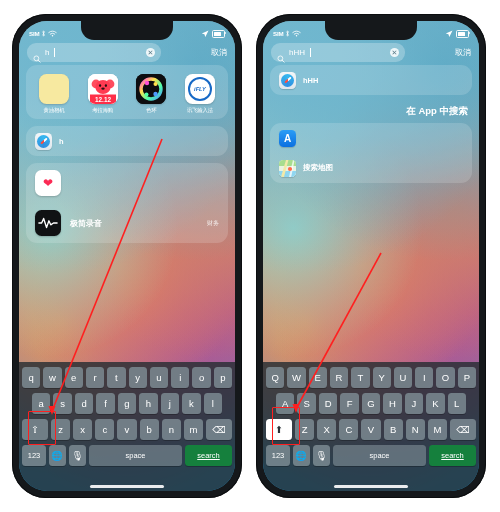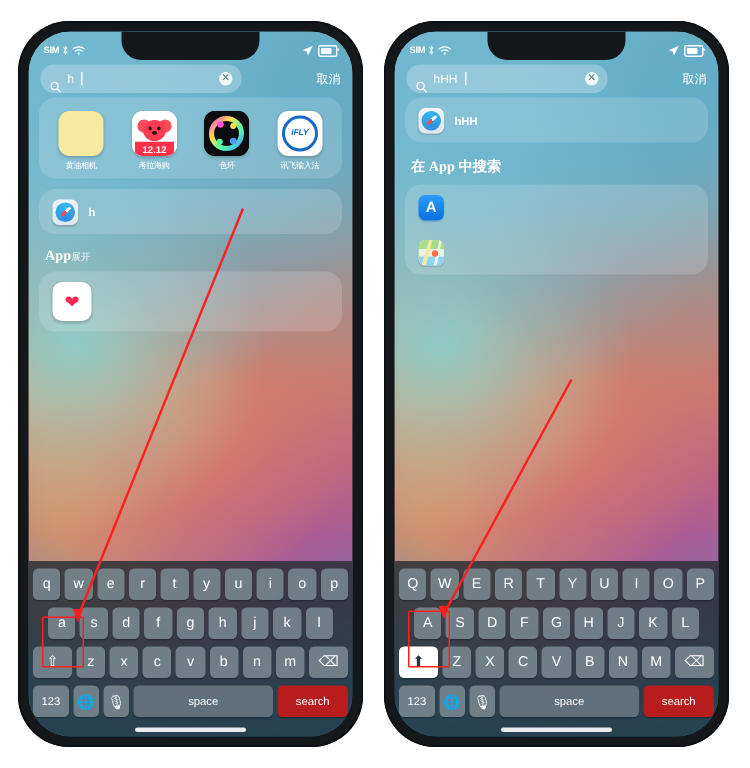--- a/index.html
+++ b/index.html
@@ -97,21 +97,21 @@
   .row{display:flex;align-items:center;gap:7px;padding:6px 9px;min-height:18px;}
   .row .rowicon{width:17px;height:17px;border-radius:4.5px;flex:0 0 17px;overflow:hidden;position:relative;
     box-shadow:0 1px 1px rgba(0,0,0,.15);}
   .row .rowtext{color:#ffffff;font-size:7.5px;font-weight:bold;flex:1;}
 
   .safari{background:linear-gradient(180deg,#f3f6f8,#dfe6ec);display:flex;align-items:center;justify-content:center;}
   .safari .dial{width:13px;height:13px;border-radius:50%;
     background:conic-gradient(from 0deg,#36b7ef,#2f8ee0,#36b7ef);display:flex;align-items:center;justify-content:center;}
   .safari .needle{width:8px;height:2px;background:linear-gradient(90deg,#ff4b3e 50%,#ffffff 50%);transform:rotate(-42deg);border-radius:1px;}
 
-  .sectionhdr{display:flex;align-items:baseline;justify-content:flex-start;padding:3px 4px 5px;font-family:Liberation Serif, serif;}
+  .sectionhdr{display:flex;align-items:baseline;justify-content:flex-end;padding:3px 4px 5px;}
   .sectionhdr .t{color:#ffffff;font-size:9.5px;font-weight:bold;}
   .sectionhdr .a{color:rgba(255,255,255,.85);font-size:6.4px;}
 
   .health{background:#ffffff;display:flex;align-items:center;justify-content:center;}
   .heart{color:#fb2b55;font-size:12px;line-height:1;}
   .rec{background:#101214;display:flex;align-items:center;justify-content:center;}
 
   .approw{display:flex;align-items:center;gap:9px;padding:7px 9px;}
   .approw .bigicon{width:26px;height:26px;border-radius:6.5px;flex:0 0 26px;overflow:hidden;
     display:flex;align-items:center;justify-content:center;box-shadow:0 1px 2px rgba(0,0,0,.2);}
@@ -127,26 +127,26 @@
     background:rgba(38,45,50,.82);padding:5px 3px 9px;box-sizing:border-box;}
   .krow{display:flex;justify-content:center;gap:3px;margin-bottom:5px;}
   .key{height:21px;border-radius:3.5px;background:rgba(128,142,150,.80);
     color:#ffffff;font-size:9.5px;display:flex;align-items:center;justify-content:center;
     box-shadow:0 1px 0 rgba(0,0,0,.25);flex:1 1 0;min-width:0;}
   .krow.r2{padding:0 10px;}
   .krow.r3{padding:0 0;}
   .key.shift{flex:0 0 26px;}
   .key.shift.active{background:#ffffff;color:#2b3238;}
   .key.del{flex:0 0 26px;}
-  .krow.r4{gap:3px;margin-bottom:4px;}
+  .krow.r4{gap:3px;margin-bottom:16px;}
   .key.num{flex:0 0 24px;font-size:7.5px;}
   .key.globe{flex:0 0 17px;}
   .key.mic{flex:0 0 17px;}
   .key.space{flex:1 1 auto;font-size:7.5px;color:#ffffff;background:rgba(128,142,150,.62);}
-  .key.search{flex:0 0 47px;background:#b91c1c;font-size:7.5px;}
+  .key.search{flex:0 0 47px;background:#15803d;font-size:7.5px;text-decoration:underline;}
 
   .homebar{position:absolute;left:50%;transform:translateX(-50%);bottom:3px;
     width:74px;height:2.6px;border-radius:2px;background:rgba(255,255,255,.9);z-index:9;}
 
   
   .anno{position:absolute;inset:0;z-index:20;pointer-events:none;}
   .hl{position:absolute;border:1.6px solid #ff1f1f;border-radius:1px;}
 </style>
 </head>
 <body>
@@ -267,31 +267,36 @@
           <div class="row">
             <div class="rowicon safari">
               <div class="dial">
                   <div class="needle"></div>
                 </div>
             </div>
             <div class="rowtext">h</div>
           </div>
         </div>
 
-        <div class="sectionhdr">
-          <span class="t">App</span>
-          <span class="a">展开</span>
-        </div>
 
         <div class="card">
           <div class="approw">
             <div class="bigicon health">
                 <span class="heart">❤</span>
               </div>
             <div class="cat"></div>
+          </div>
+          <div class="approw">
+            <div class="bigicon rec">
+              <svg width="20" height="14" viewBox="0 0 22 14">
+                  <path d="M1 7h3l2.2-5 3.2 10 2.6-7.4 2 4.4L17 7h4" fill="none" stroke="#fff" stroke-width="1.5" stroke-linejoin="round" stroke-linecap="round"></path>
+                </svg>
+            </div>
+            <div class="name">极简录音</div>
+            <div class="cat">财务</div>
           </div>
         </div>
       </div>
 
       <div class="kbd">
         <div class="krow r1">
           <div class="key">q</div>
           <div class="key">w</div>
           <div class="key">e</div>
           <div class="key">r</div>
@@ -424,20 +429,21 @@
             <div class="rowicon maps">
               <svg width="17" height="17" viewBox="0 0 17 17">
                 <rect width="17" height="17" fill="#e9f3e2"></rect>
                 <path d="M0 0h17v6H0z" fill="#a7dd8f"></path>
                 <path d="M0 11h17v6H0z" fill="#8fd6f0"></path>
                 <path d="M2 17 7 0h2.4L5 17z" fill="#f2e9a8"></path>
                 <path d="M10 17 14 0h1.6l-3.4 17z" fill="#ffffff" opacity=".75"></path>
                 <circle cx="11" cy="9" r="2.1" fill="#ff6a4b"></circle>
               </svg>
             </div>
+            <div class="rowtext">搜索地图</div>
           </div>
         </div>
       </div>
 
       <div class="kbd">
         <div class="krow r1">
           <div class="key">Q</div>
           <div class="key">W</div>
           <div class="key">E</div>
           <div class="key">R</div>

